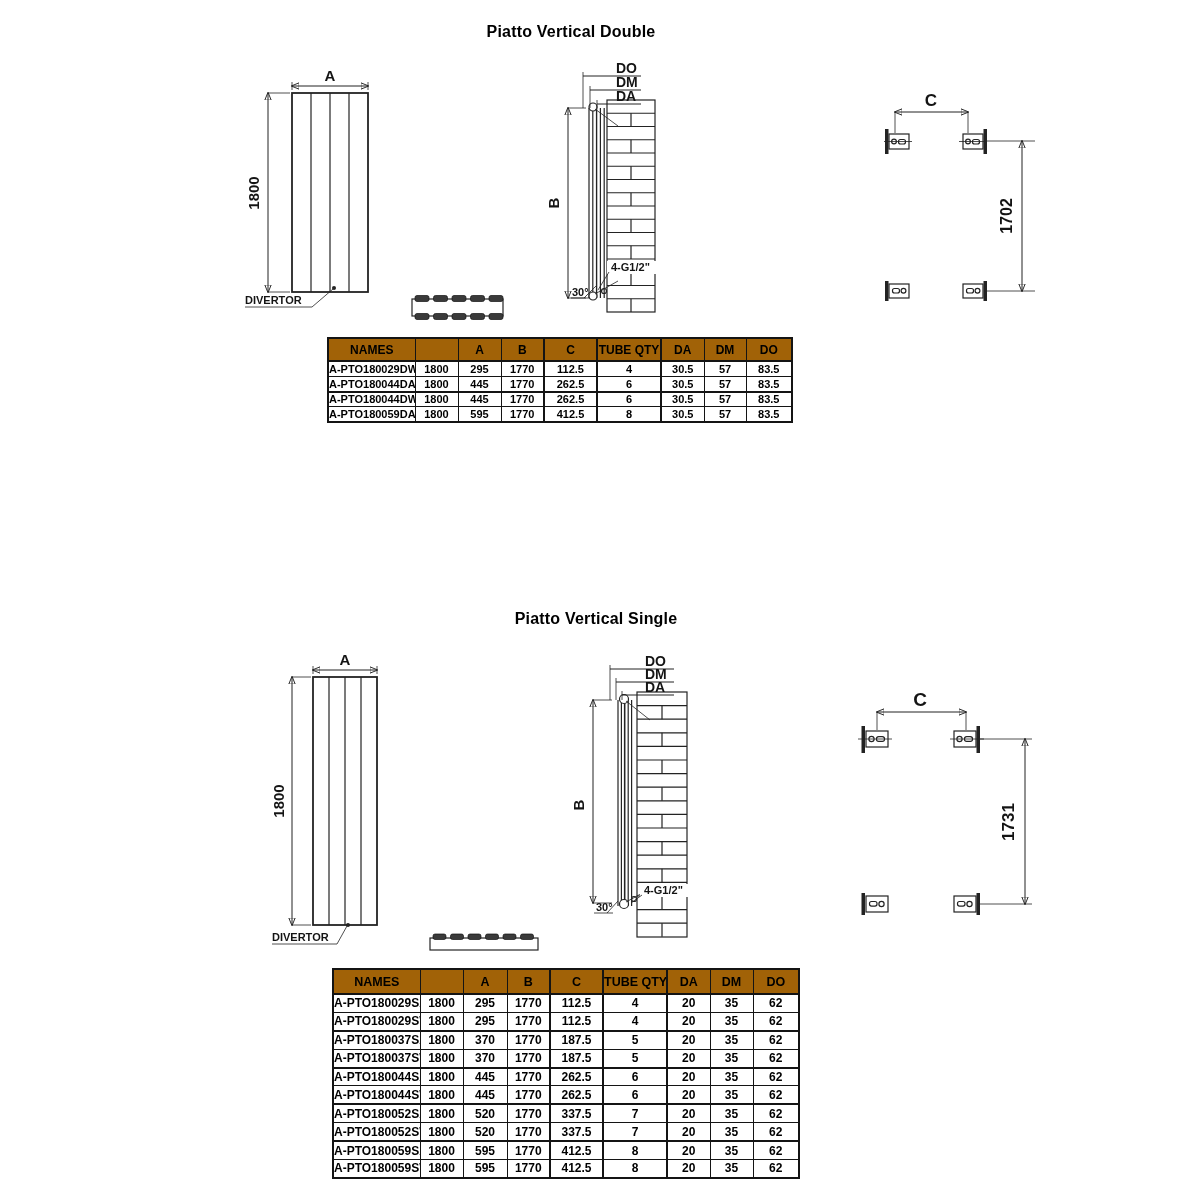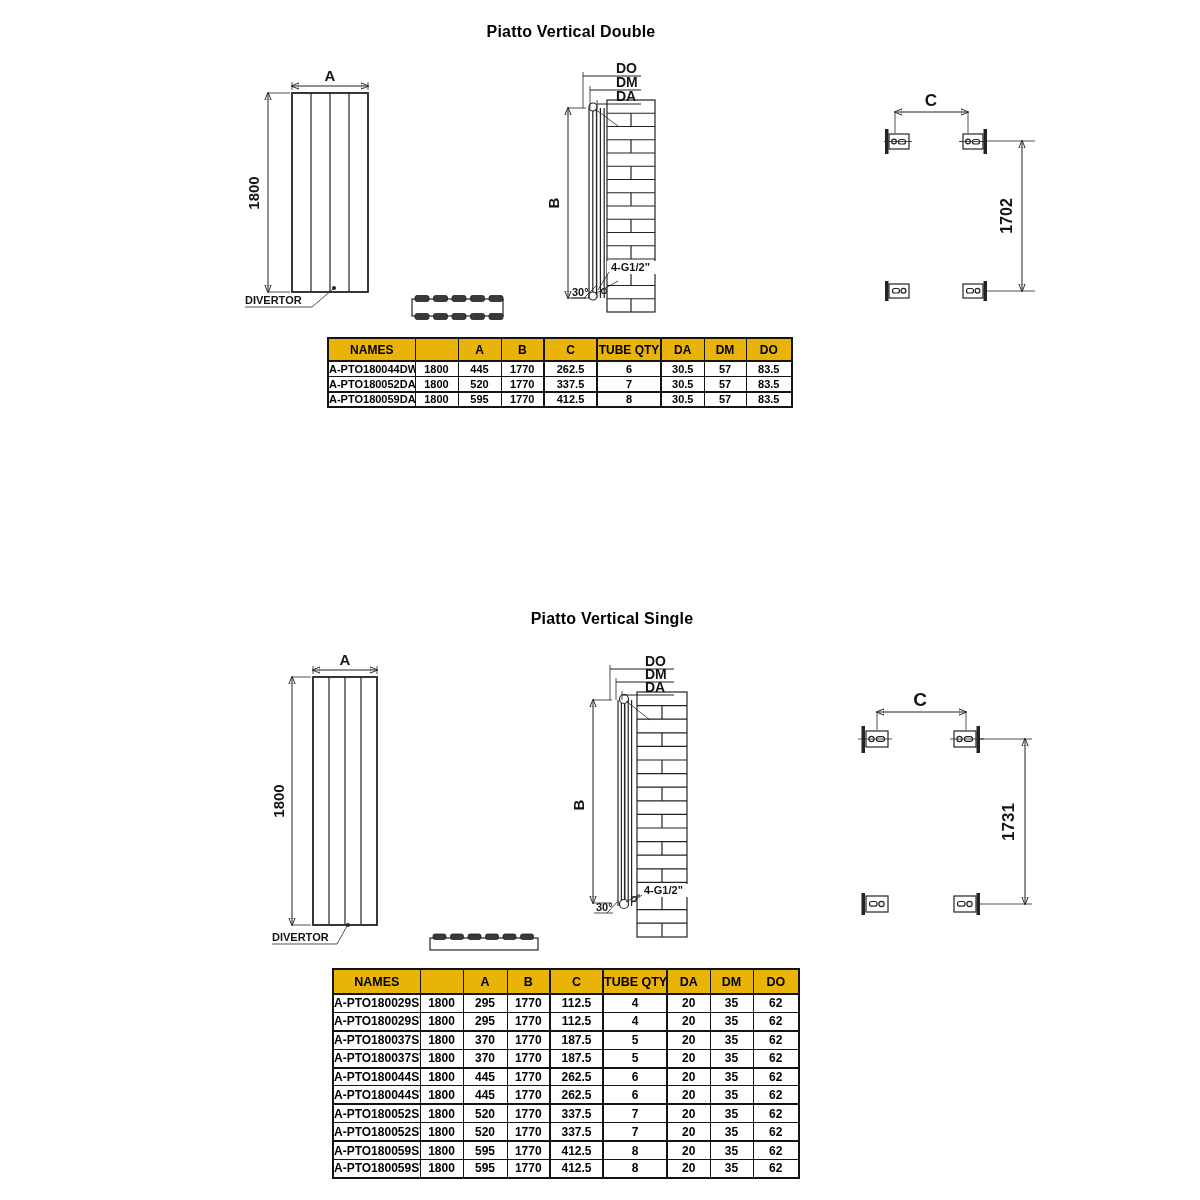--- a/index.html
+++ b/index.html
@@ -23,21 +23,21 @@
   .t14{font-size:14px;}
   .t15{font-size:15px;}
   .t16{font-size:16px;}
   .t17{font-size:17px;}
   .t19{font-size:19px;}
   
   table.spec{position:absolute;border-collapse:collapse;table-layout:fixed;
              border:2.6px solid #141414;background:#fff;}
   table.spec th,table.spec td{border:1.4px solid #141414;text-align:center;vertical-align:middle;
              font-weight:bold;padding:0;overflow:hidden;white-space:nowrap;}
-  table.spec thead th{background:#eab308;border-bottom-width:2.4px;}
+  table.spec thead th{background:#a16207;border-bottom-width:2.4px;}
   table.spec th:nth-child(5),table.spec td:nth-child(5),
   table.spec th:nth-child(6),table.spec td:nth-child(6),
   table.spec th:nth-child(7),table.spec td:nth-child(7){border-left-width:2.4px;}
   table.spec tbody tr:nth-child(2n) td{border-bottom-width:2.4px;}
   .spec-double{left:327px;top:337px;width:462px;}
   .spec-double thead th{height:21px;font-size:12px;}
   .spec-double tbody td{height:13.8px;font-size:11px;}
   .spec-single{left:332px;top:968px;width:466px;}
   .spec-single thead th{height:23px;font-size:12.5px;}
   .spec-single tbody td{height:16.9px;font-size:12px;}
@@ -218,56 +218,67 @@
           <th>B</th>
           <th>C</th>
           <th>TUBE QTY</th>
           <th>DA</th>
           <th>DM</th>
           <th>DO</th>
         </tr>
       </thead>
     <tbody>
         <tr>
-          <td>A-PTO180044DW</td>
+          <td>A-PTO180029DW</td>
+          <td>1800</td>
+          <td>295</td>
+          <td>1770</td>
+          <td>112.5</td>
+          <td>4</td>
+          <td>30.5</td>
+          <td>57</td>
+          <td>83.5</td>
+        </tr>
+        <tr>
+          <td>A-PTO180044DA</td>
           <td>1800</td>
           <td>445</td>
           <td>1770</td>
           <td>262.5</td>
           <td>6</td>
           <td>30.5</td>
           <td>57</td>
           <td>83.5</td>
         </tr>
         <tr>
-          <td>A-PTO180052DA</td>
-          <td>1800</td>
-          <td>520</td>
-          <td>1770</td>
-          <td>337.5</td>
-          <td>7</td>
+          <td>A-PTO180044DW</td>
+          <td>1800</td>
+          <td>445</td>
+          <td>1770</td>
+          <td>262.5</td>
+          <td>6</td>
           <td>30.5</td>
           <td>57</td>
           <td>83.5</td>
         </tr>
         <tr>
           <td>A-PTO180059DA</td>
           <td>1800</td>
           <td>595</td>
           <td>1770</td>
           <td>412.5</td>
           <td>8</td>
           <td>30.5</td>
           <td>57</td>
           <td>83.5</td>
         </tr>
       </tbody>
   </table>
 
-  <div class="title" style="left:612px;top:610px;">Piatto Vertical Single</div>
+  <div class="title" style="left:596px;top:610px;">Piatto Vertical Single</div>
 
   <svg class="drawing" style="top:610px;height:350px;width:1200px;" viewBox="0 610 1200 350">
     <defs>
       <marker id="arrS" viewBox="0 0 10 10" refX="9" refY="5" markerWidth="8" markerHeight="8" orient="auto-start-reverse">
         <path d="M0,1 L10,5 L0,9 z" fill="#232323" stroke="none"></path>
       </marker>
     </defs>
 
     <g>
       <rect x="313" y="677" width="64" height="248" class="thick"></rect>

